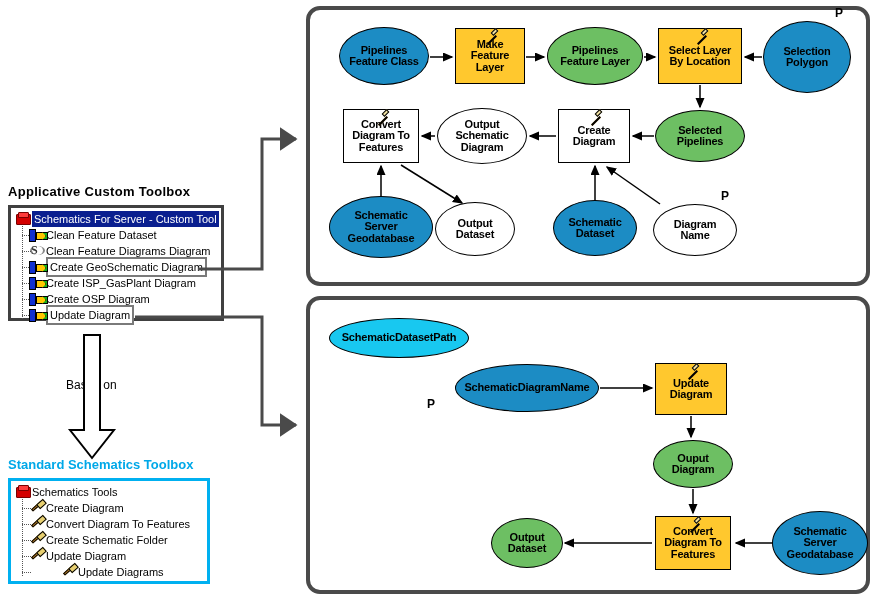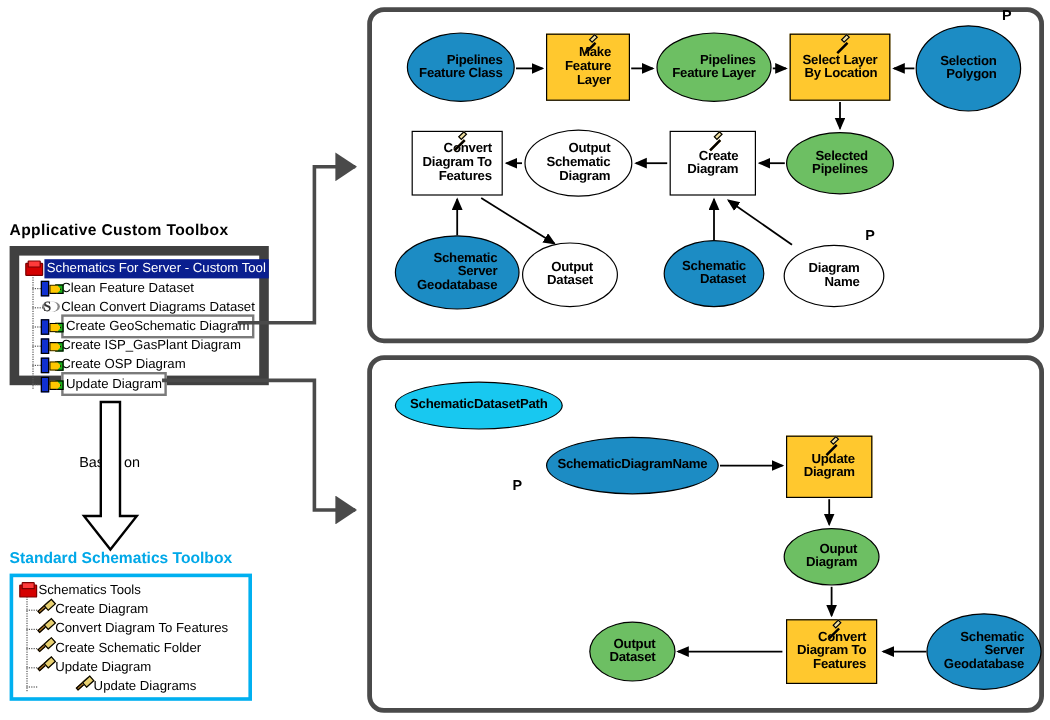--- a/index.html
+++ b/index.html
@@ -9,21 +9,21 @@
   .abs{position:absolute;}
 
   
   #applicative-title{
     left:8px; top:184px; width:230px;
     font-size:13px; font-weight:bold; color:#000;
     letter-spacing:.3px;
   }
   #applicative-box{
     left:8px; top:205px; width:216px; height:116px;
-    background:#ffffff; border:8px solid #404040; box-sizing:border-box;
+    background:#ffffff; border:3px solid #404040; box-sizing:border-box;
   }
   .tree{padding:3px 0 0 0; font-size:11px; color:#000;}
   .trow{display:flex;align-items:center;height:16px;padding-left:4px;white-space:nowrap;}
   .trow .lbl{font-size:11px;line-height:16px;}
   .ind{display:inline-block;width:14px;}
   .ico{display:inline-block;width:17px;height:14px;position:relative;flex:0 0 17px;}
 
   
   .ico-toolbox::before{
     content:"";position:absolute;left:1px;top:2px;width:13px;height:9px;
@@ -76,21 +76,21 @@
   #standard-box{left:8px;top:478px;width:202px;height:106px;background:#fff;
     border:3px solid #00b0f0;box-sizing:border-box;text-align:right;}
 
   
   .panel{border:4px solid #4a4a4a;border-radius:14px;background:#fff;box-sizing:border-box;}
   #panel-top{left:306px;top:6px;width:564px;height:280px;}
   #panel-bottom{left:306px;top:296px;width:564px;height:298px;}
 
   
   .node{position:absolute;display:flex;align-items:center;justify-content:center;
-    text-align:right;box-sizing:border-box;color:#000;font-weight:bold;
+    text-align:center;box-sizing:border-box;color:#000;font-weight:bold;
     line-height:1.02;letter-spacing:-.2px;}
   .ell{border-radius:50%;border:1.6px solid #000;}
   .rect{border:1.6px solid #000;}
   .c-blue{background:#1c8cc4;}
   .c-cyan{background:#18c8f0;}
   .c-green{background:#6dbf63;}
   .c-yellow{background:#ffc82e;}
   .c-white{background:#ffffff;}
   .n-txt{display:block;padding:0 2px;}
 
@@ -122,21 +122,21 @@
         <span class="ind"></span>
         <span class="ico ico-script">
           <i class="dot"></i>
         </span>
         <span class="lbl">Clean Feature Dataset</span>
       </div>
       <div class="trow" style="position: relative;">
         <span class="elbow" style="top: 8px;"></span>
         <span class="ind"></span>
         <span class="ico ico-model"></span>
-        <span class="lbl">Clean Convert Diagrams Dataset</span>
+        <span class="lbl">Clean Feature Diagrams Diagram</span>
       </div>
       <div class="trow" style="position: relative;">
         <span class="elbow" style="top: 8px;"></span>
         <span class="ind"></span>
         <span class="ico ico-script">
           <i class="dot"></i>
         </span>
         <span class="lbl outlined">Create GeoSchematic Diagram</span>
       </div>
       <div class="trow" style="position: relative;">

